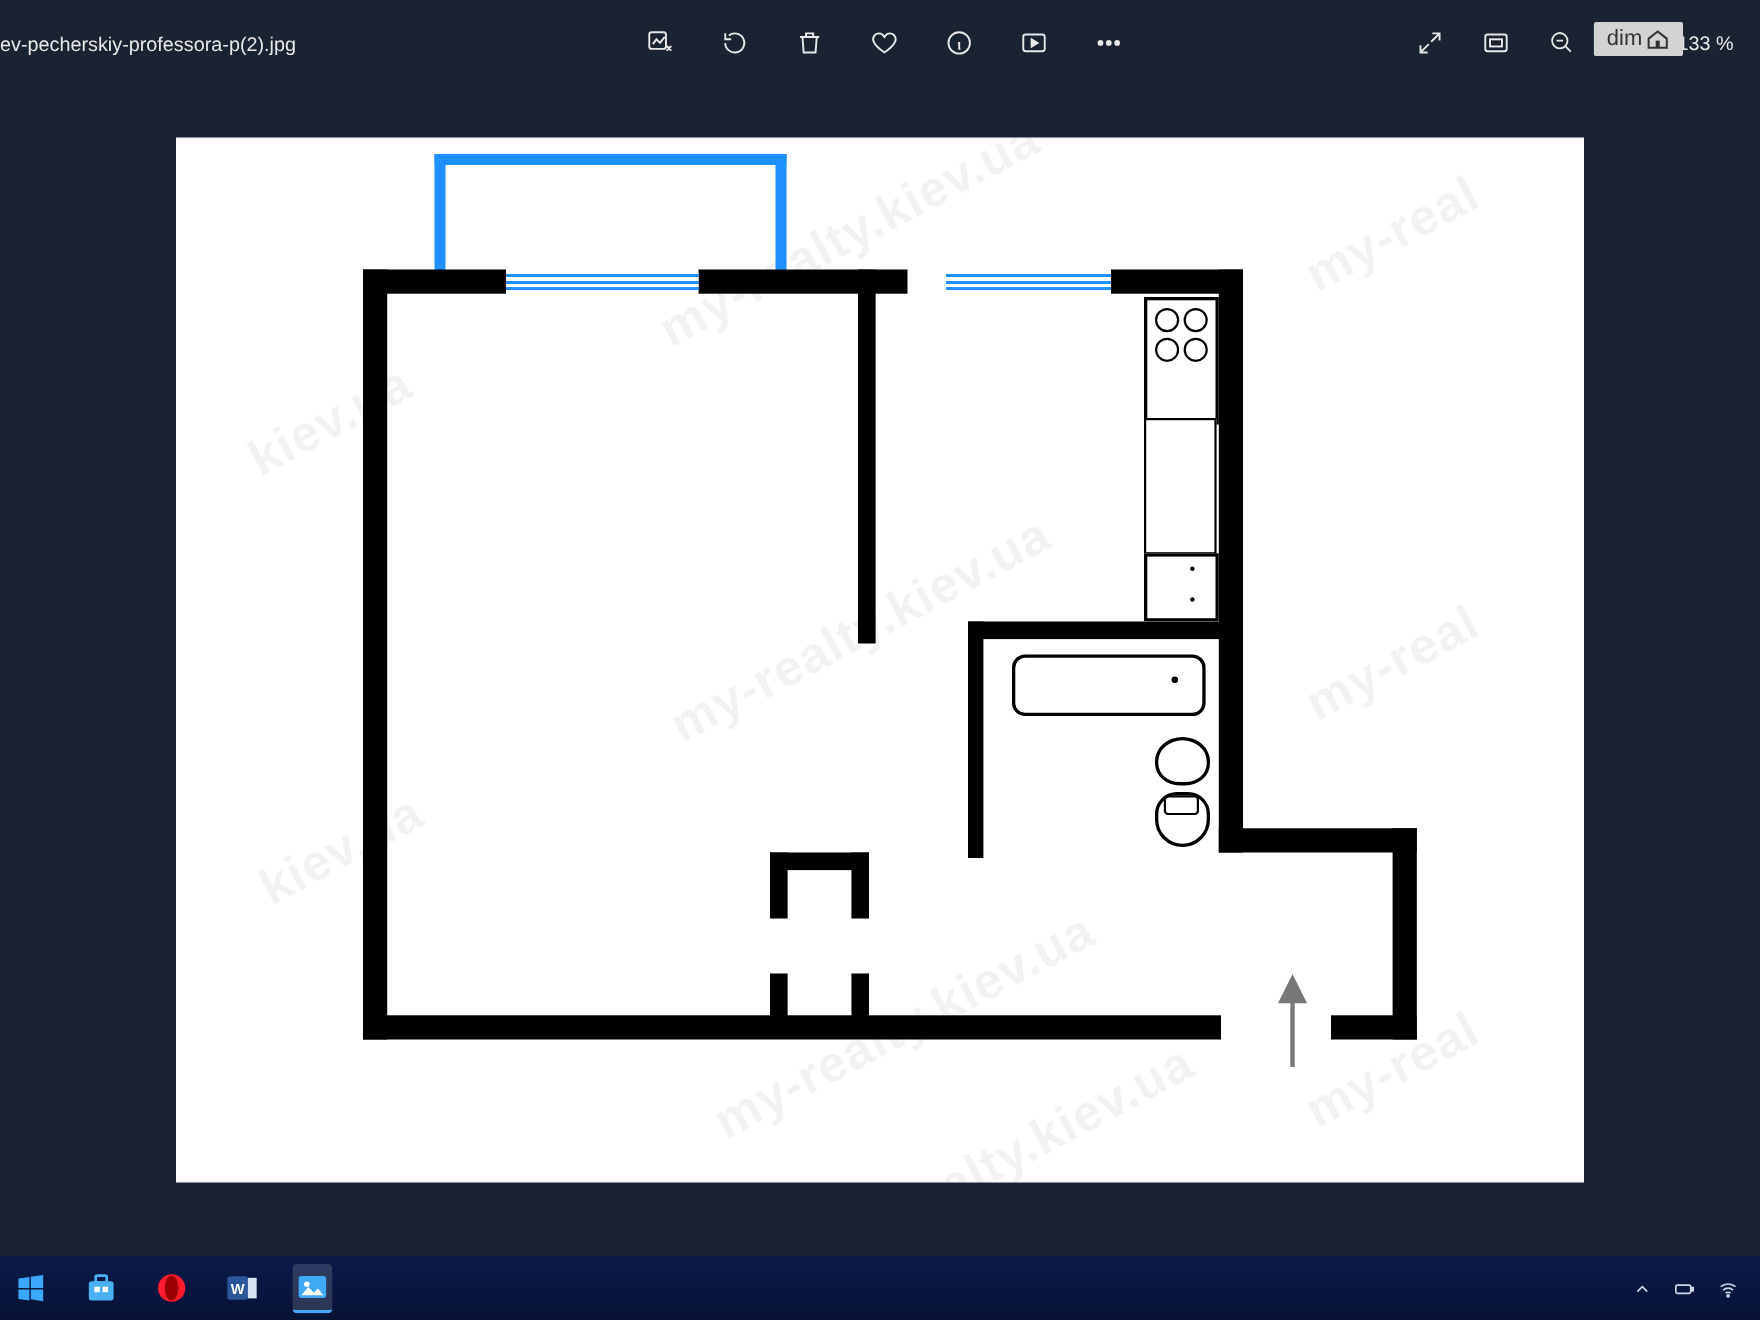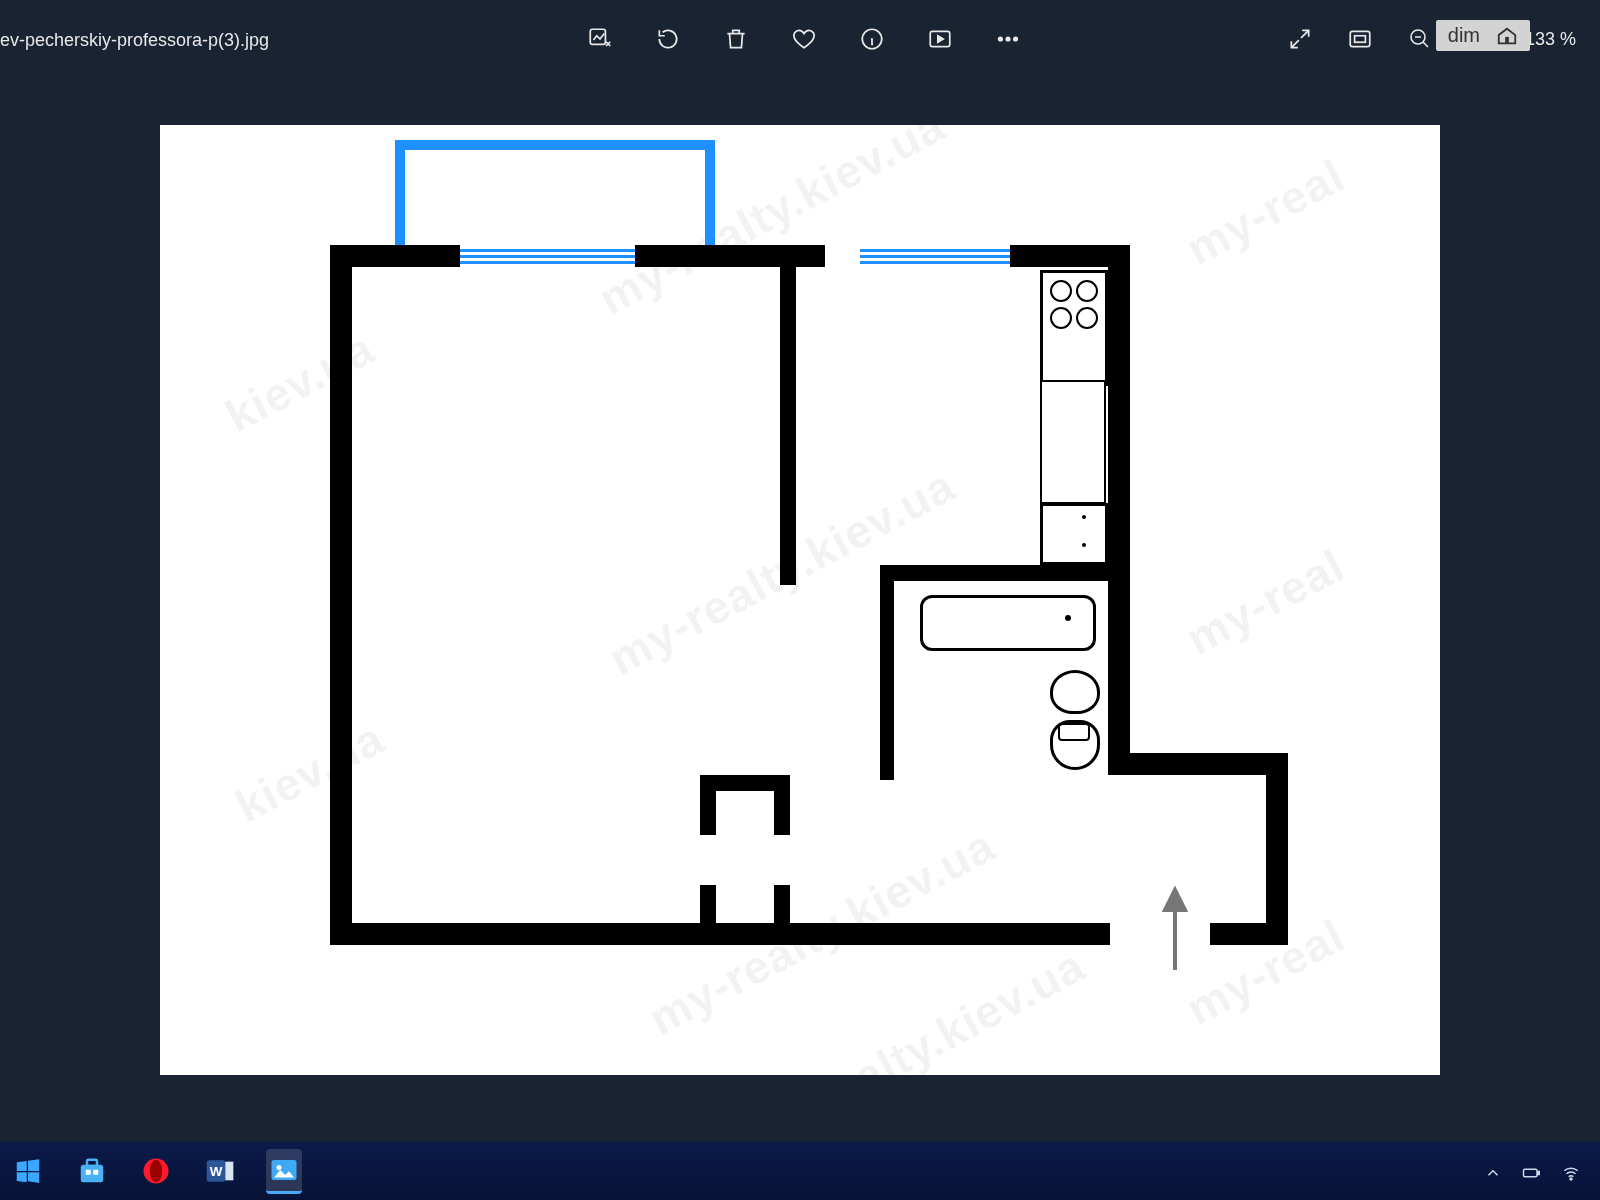--- a/index.html
+++ b/index.html
@@ -4,21 +4,21 @@
 <style>
   html,body{margin:0;padding:0;width:1600px;height:1200px;background:#1a2332;font-family:"Segoe UI",Arial,sans-serif;overflow:hidden;color:#fff}
   
   .titlebar{position:absolute;top:0;left:0;right:0;height:70px;background:#1a2332;display:flex;align-items:center}
   .filename{position:absolute;left:0;top:30px;font-size:18px;color:#e8e8e8;white-space:nowrap}
   .tool-center{position:absolute;left:585px;top:24px;display:flex;gap:38px;align-items:center}
   .tool-right{position:absolute;right:24px;top:24px;display:flex;gap:30px;align-items:center}
   .icon-btn{width:30px;height:30px;display:flex;align-items:center;justify-content:center;cursor:pointer}
   .icon-btn svg{stroke:#e8e8e8;fill:none;stroke-width:1.6}
   .zoom-pct{font-size:18px;color:#e8e8e8;min-width:50px;text-align:right}
-  .overlay-badge{position:absolute;top:20px;right:70px;background:#d3d3d3;color:#333;padding:4px 12px;font-size:20px;font-weight:500;border-radius:2px;display:flex;align-items:center;gap:16px}
+  .overlay-badge{position:absolute;top:20px;right:70px;background:#d3d3d3;color:#333;padding:4px 12px;font-size:20px;font-weight:500;border-radius:2px;display:flex;align-items:center;gap:3px}
   .overlay-badge .house{width:22px;height:22px}
   
   .viewer{position:absolute;top:70px;left:0;right:0;bottom:70px;display:flex;align-items:flex-start;justify-content:center;padding-top:55px}
   .canvas{position:relative;width:1280px;height:950px;background:#fff;overflow:hidden}
   
   .wm{position:absolute;color:rgba(0,0,0,0.05);font-size:46px;font-weight:600;transform:rotate(-28deg);white-space:nowrap;pointer-events:none;letter-spacing:1px}
   
   .wall{position:absolute;background:#000}
   .blue{position:absolute;background:#1e90ff}
   .bluestripe{position:absolute;background:repeating-linear-gradient(0deg,#1e90ff 0 3px,#fff 3px 6px)}
@@ -26,21 +26,21 @@
   
   .taskbar{position:absolute;left:0;right:0;bottom:0;height:58px;background:linear-gradient(180deg,#0b1a4a 0%,#071235 100%);display:flex;align-items:center;padding-left:20px;gap:28px}
   .task-icon{width:36px;height:36px;display:flex;align-items:center;justify-content:center;border-radius:4px}
   .task-icon.active{background:rgba(255,255,255,0.15);border-bottom:3px solid #4aa8ff;height:42px}
   .tray{position:absolute;right:18px;bottom:14px;display:flex;gap:18px;align-items:center;color:#cfd8e8}
 </style>
 </head>
 <body>
 
 <div class="titlebar">
-  <div class="filename">ev-pecherskiy-professora-p(3).jpg</div>
+  <div class="filename">ev-pecherskiy-professora-p(2).jpg</div>
 
   <div class="tool-center">
     <div class="icon-btn">
       <svg viewBox="0 0 24 24" width="26" height="26">
           <rect x="3" y="3" width="14" height="14" rx="2"></rect>
           <path d="M6 13l3-4 3 3 4-5"></path>
           <path d="M18 15l3 3m0-3l-3 3" stroke-linecap="round"></path>
         </svg>
     </div>
     <div class="icon-btn">

